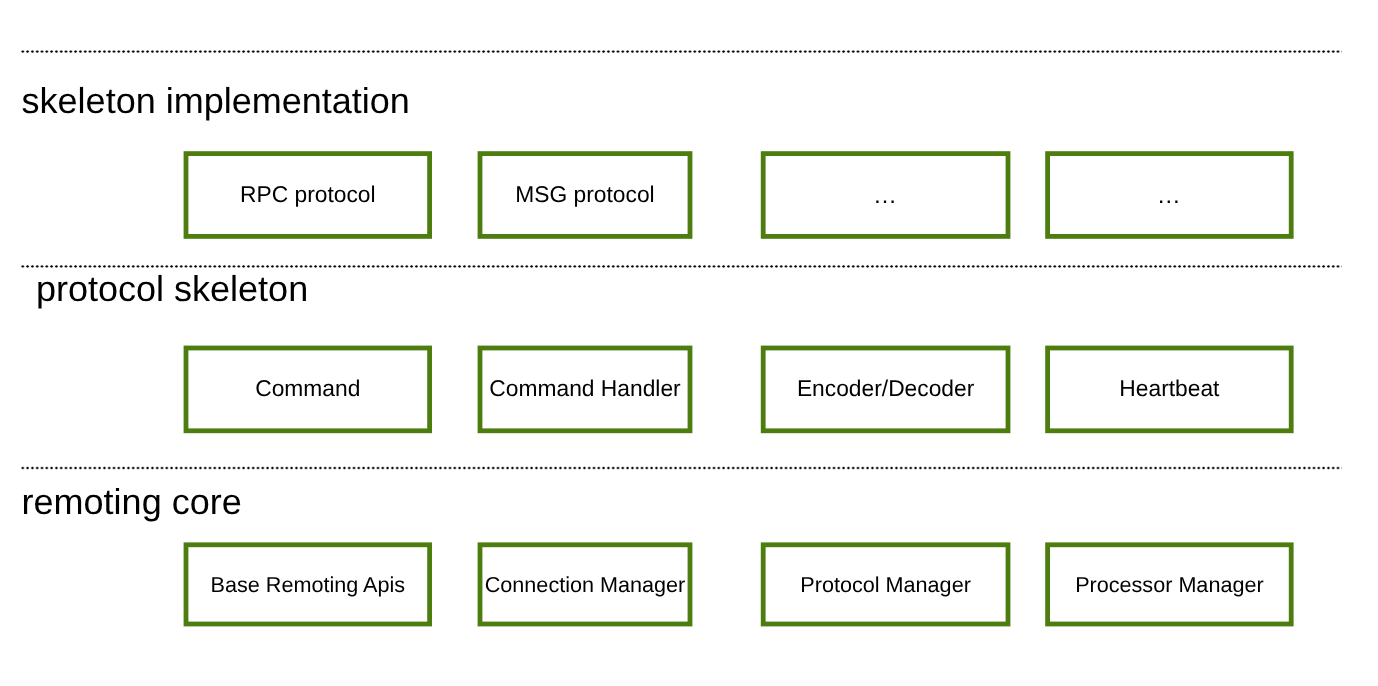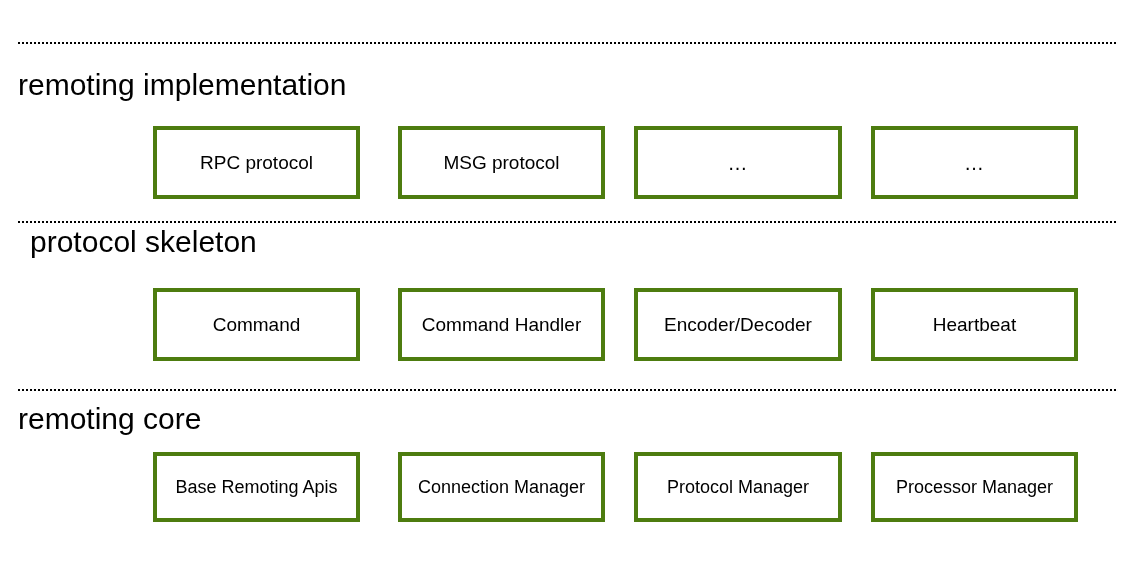--- a/index.html
+++ b/index.html
@@ -62,21 +62,21 @@
     justify-content: center;
     text-align: center;
     font-size: 19px;
     line-height: 24px;
     color: #000000;
     white-space: nowrap;
     overflow: hidden;
   }
   
   .col1 { left: 153px; width: 207px; }
-  .col2 { left: 398px; width: 207px; }
+  .col2 { left: 398px; width: 179px; }
   .col3 { left: 634px; width: 208px; }
   .col4 { left: 871px; width: 207px; }
 
   
   .row1 { top: 126px; height: 73px; }
   .row2 { top: 288px; height: 73px; }
   .row3 { top: 452px; height: 70px; }
 
   .box.ellipsis {
     font-size: 20px;
@@ -86,21 +86,21 @@
     font-size: 18px;
   }
 </style>
 </head>
 <body>
 
 <div id="canvas">
 
   <div class="divider d1"></div>
 
-  <div class="section-title t1">remoting implementation</div>
+  <div class="section-title t1">skeleton implementation</div>
 
   <div class="box col1 row1">RPC protocol</div>
   <div class="box col2 row1">MSG protocol</div>
   <div class="box col3 row1 ellipsis">…</div>
   <div class="box col4 row1 ellipsis">…</div>
 
   <div class="divider d2"></div>
 
   <div class="section-title t2">protocol skeleton</div>
 

